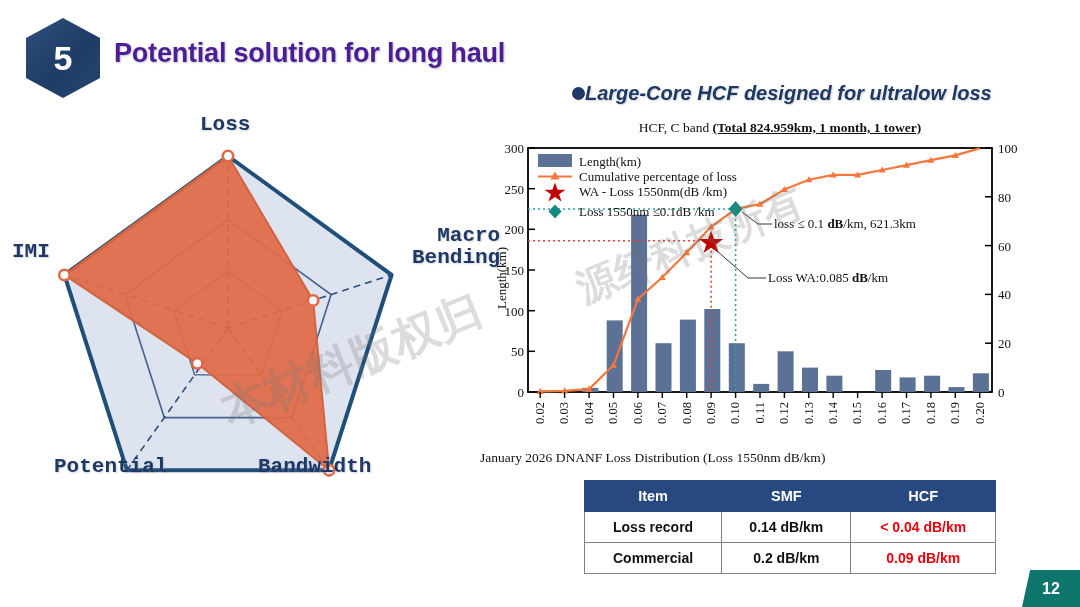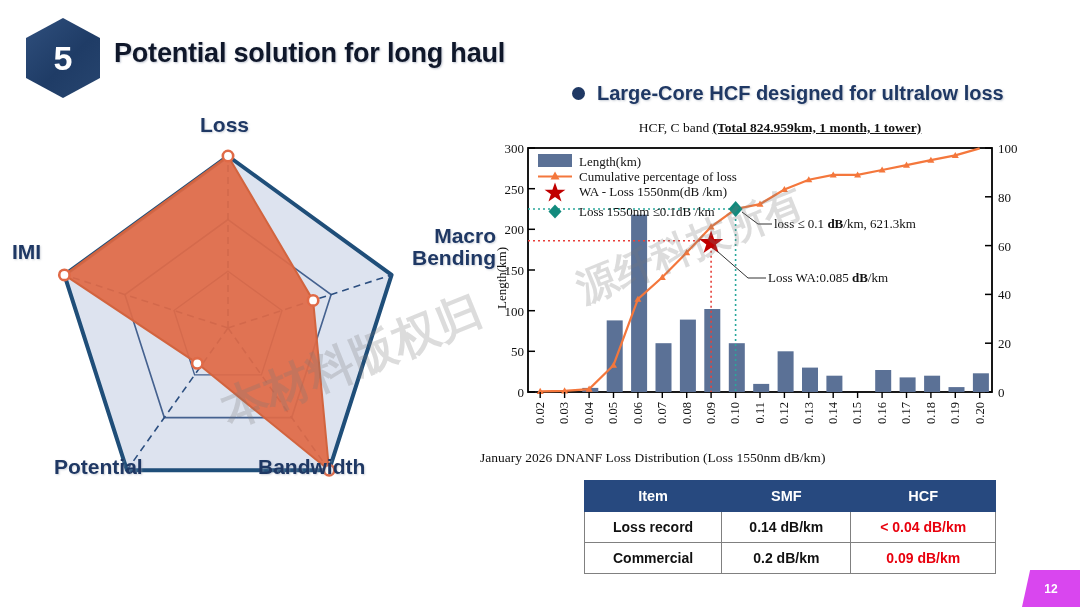--- a/index.html
+++ b/index.html
@@ -14,33 +14,33 @@
   .hex{
     position:absolute;left:26px;top:18px;width:74px;height:80px;
     background:linear-gradient(135deg,#2f4f7d 0%,#1f3c66 55%,#27456f 100%);
     clip-path:polygon(50% 0%,100% 25%,100% 75%,50% 100%,0% 75%,0% 25%);
     display:flex;align-items:center;justify-content:center;
     color:#ffffff;font-size:34px;font-weight:bold;
     filter:drop-shadow(2px 3px 3px rgba(0,0,0,.28));
   }
   .slide-title{
     position:absolute;left:114px;top:38px;
-    font-size:27px;font-weight:bold;color:#0f172a;
+    font-size:27px;font-weight:bold;color:#4c1d95;
     letter-spacing:-0.2px;
     text-shadow:1px 1px 2px rgba(140,150,170,.55);
   }
 
   
-  .bullet-row{position:absolute;left:572px;top:82px;display:flex;align-items:center;gap:12px;}
+  .bullet-row{position:absolute;left:572px;top:82px;display:flex;align-items:center;font-style:italic;}
   .bullet-dot{width:13px;height:13px;border-radius:50%;background:#1f3864;flex:none;}
   .bullet-text{font-size:20px;font-weight:bold;color:#1f3864;
     text-shadow:1px 1px 2px rgba(150,160,175,.5);}
 
   
-  .radar{position:absolute;left:0px;top:100px;width:500px;height:400px;}
+  .radar{position:absolute;left:0px;top:100px;width:500px;height:400px;font-family:Liberation Mono, monospace;}
   .radar svg{display:block;}
   .radar-label{
     position:absolute;font-size:21px;font-weight:bold;color:#1f3864;
     text-shadow:1px 1px 2px rgba(150,160,175,.45);white-space:pre-line;
   }
   .lbl-loss{left:200px;top:13px;}
   .lbl-imi{left:12px;top:140px;}
   .lbl-macro{left:412px;top:125px;line-height:1.05;text-align:right;}
   .lbl-diameter{left:54px;top:355px;}
   .lbl-bandwidth{left:258px;top:355px;}
@@ -68,21 +68,21 @@
   .cmp-table td,.cmp-table th{
     border:1px solid #808080;height:30px;text-align:center;
     font-size:14px;font-weight:bold;color:#111;padding:0 14px;
   }
   .cmp-table thead th{background:#27497f;color:#ffffff;border-color:#27497f;font-size:14.5px;}
   .cmp-table td.hcf{color:#e8000d;}
 
   
   .pageno{
     position:absolute;right:0px;bottom:0px;width:58px;height:37px;
-    background:#d946ef;color:#ffffff;font-size:12px;font-weight:bold;
+    background:#0f766e;color:#ffffff;font-size:16px;font-weight:bold;
     display:flex;align-items:center;justify-content:center;
     clip-path:polygon(14% 0,100% 0,100% 100%,0 100%);
   }
 
   
   .wm{
     position:absolute;color:rgba(120,120,120,.26);font-weight:bold;
     font-family:"DejaVu Sans", sans-serif;pointer-events:none;user-select:none;
     white-space:nowrap;
   }

